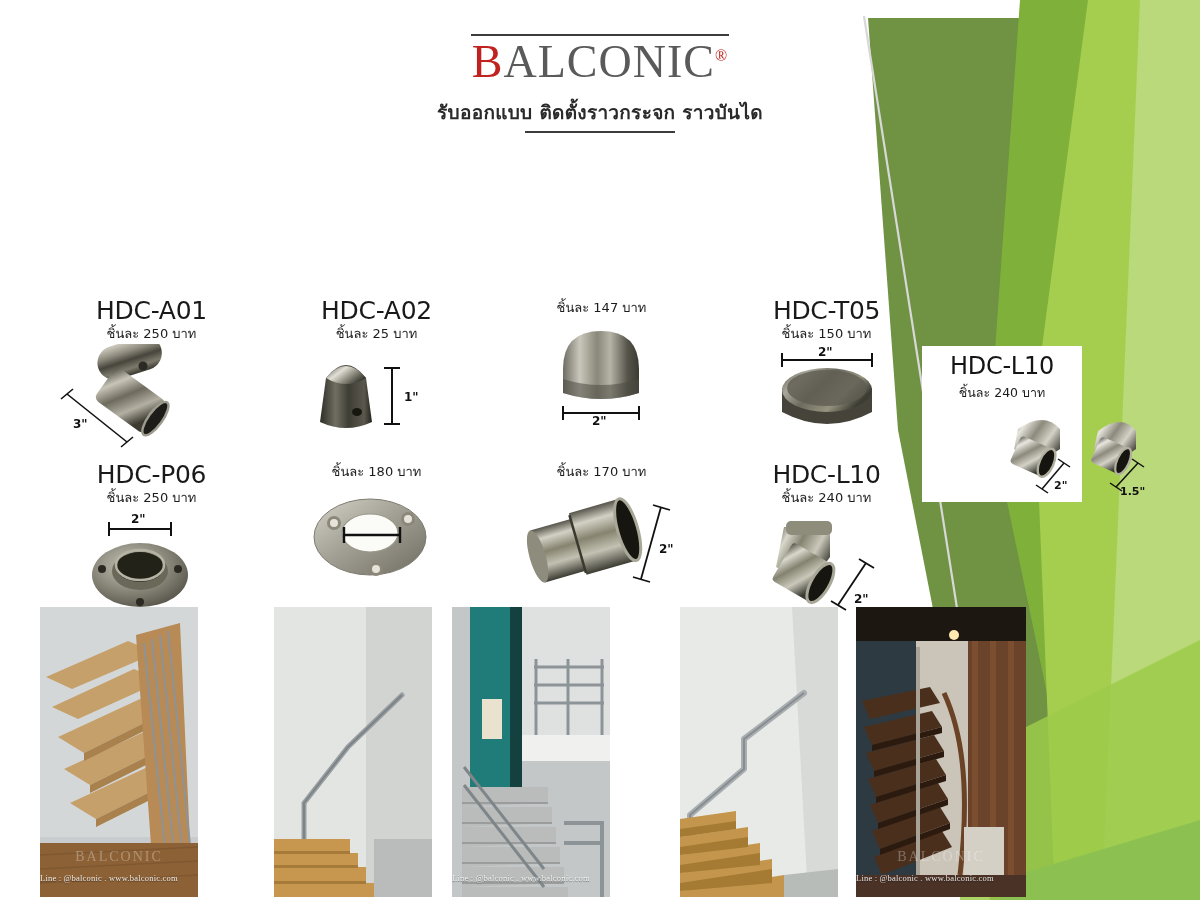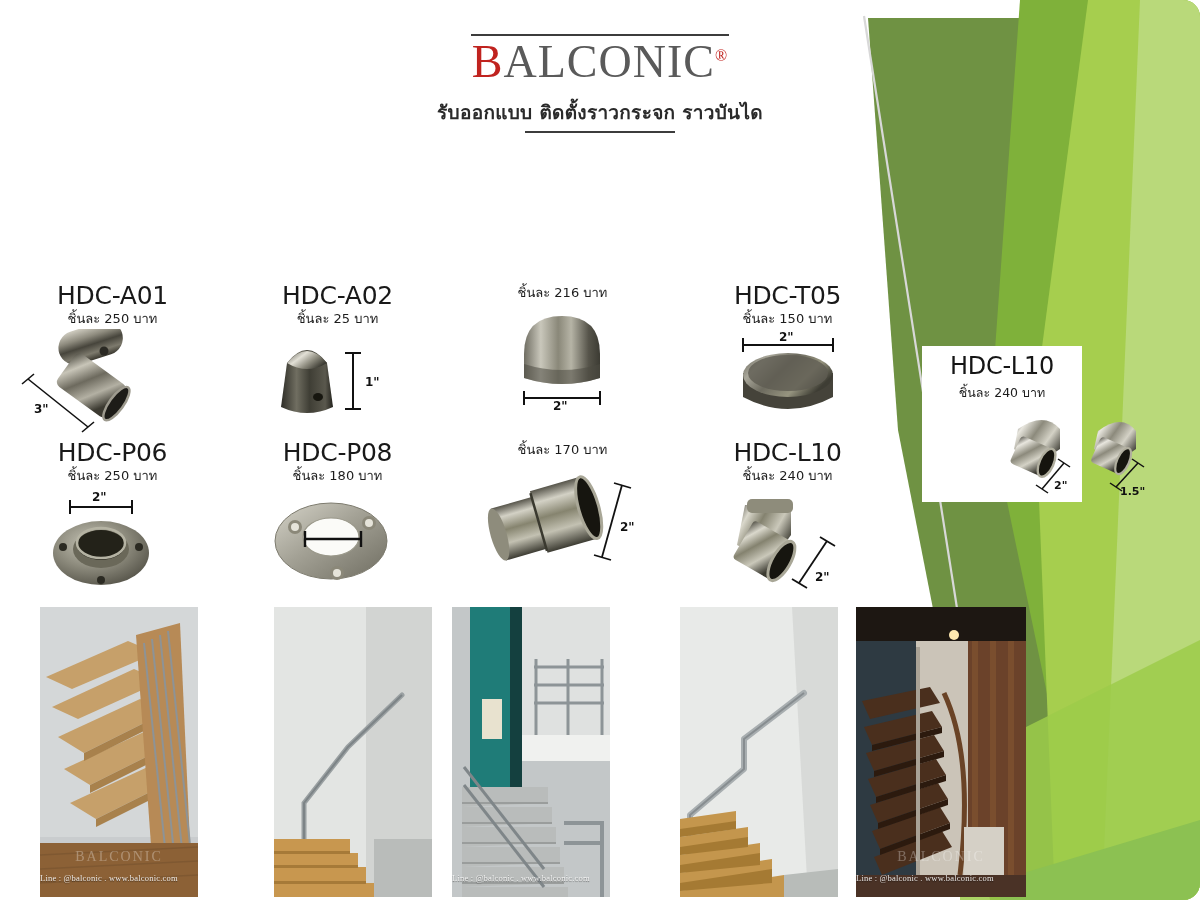--- a/index.html
+++ b/index.html
@@ -8,21 +8,20 @@
     width: 1200px; height: 900px;
     background: #ffffff;
     font-family: "Liberation Sans", "DejaVu Sans", sans-serif;
     overflow: hidden;
   }
   #slide {
     position: relative;
     width: 1200px; height: 900px;
     background: #ffffff;
     overflow: hidden;
-    border-radius: 17px;
   }
 
   
   .deco-layer {
     position: absolute;
     top: 0; right: 0;
     width: 360px; height: 900px;
     pointer-events: none;
     z-index: 1;
   }
@@ -78,23 +77,24 @@
     font-weight: normal;
     color: #8cc152;
     letter-spacing: 0.2px;
     white-space: nowrap;
     z-index: 6;
   }
 
   
   .grid {
     position: absolute;
-    left: 0; top: 283px;
+    left: 0; top: 298px;
     width: 900px;
     z-index: 4;
+    padding-left: 39px;
   }
   .grid-row { display: flex; width: 900px; }
   .cell {
     width: 225px;
     text-align: center;
     position: relative;
   }
   .cell-code {
     font-family: "DejaVu Sans", sans-serif;
     font-size: 25px;
@@ -296,21 +296,21 @@
               <line x1="128" y1="24" x2="128" y2="80"></line>
               <line x1="120" y1="24" x2="136" y2="24"></line>
               <line x1="120" y1="80" x2="136" y2="80"></line>
             </g>
             <text class="dim-txt" x="140" y="57">1"</text>
           </svg>
         </div>
       </div>
 
       <div class="cell">
-        <div class="cell-price">ชิ้นละ 216 บาท</div>
+        <div class="cell-price">ชิ้นละ 147 บาท</div>
         <div class="cell-figure">
           <svg width="225" height="108" viewBox="0 0 225 108">
             <defs>
               <linearGradient id="gT03" x1="0" y1="0" x2="1" y2="0">
                 <stop offset="0" stop-color="#6f6d62"></stop>
                   <stop offset="0.22" stop-color="#c9c7bb"></stop>
                 <stop offset="0.45" stop-color="#8a8879"></stop>
                   <stop offset="0.62" stop-color="#b6b4a6"></stop>
                 <stop offset="0.85" stop-color="#56544a"></stop>
                   <stop offset="1" stop-color="#3c3b33"></stop>
@@ -350,21 +350,21 @@
             <text class="dim-txt" x="104" y="12">2"</text>
             <path d="M68,44 L68,68 Q113,92 158,68 L158,44 Z" fill="#45433a"></path>
             <ellipse cx="113" cy="46" rx="45" ry="22" fill="url(#gT05)"></ellipse>
             <ellipse cx="113" cy="44" rx="40" ry="18" fill="#5f5d52" opacity="0.8"></ellipse>
           </svg>
         </div>
       </div>
 
     </div>
 
-    <div class="grid-row" style="margin-top:3px;">
+    <div class="grid-row" style="margin-top:10px;">
 
       <div class="cell">
         <div class="cell-code">HDC-P06</div>
         <div class="cell-price">ชิ้นละ 250 บาท</div>
         <div class="cell-figure">
           <svg width="225" height="108" viewBox="0 0 225 108">
             <defs>
               <radialGradient id="gP06" cx="0.4" cy="0.35" r="0.75">
                 <stop offset="0" stop-color="#c8c6b8"></stop>
                   <stop offset="0.5" stop-color="#8d8b7d"></stop>
@@ -382,21 +382,20 @@
             <ellipse cx="101" cy="60" rx="24" ry="15" fill="#232219"></ellipse>
             <ellipse cx="101" cy="58" rx="24" ry="15" fill="none" stroke="#b5b3a3" stroke-width="2.5"></ellipse>
             <circle cx="63" cy="62" r="4" fill="#2b2a22"></circle>
             <circle cx="139" cy="62" r="4" fill="#2b2a22"></circle>
             <circle cx="101" cy="95" r="4" fill="#2b2a22"></circle>
           </svg>
         </div>
       </div>
 
       <div class="cell">
-        <div class="cell-code">HDC-P08</div>
         <div class="cell-price">ชิ้นละ 180 บาท</div>
         <div class="cell-figure">
           <svg width="225" height="108" viewBox="0 0 225 108">
             <defs>
               <linearGradient id="gP08" x1="0" y1="0" x2="1" y2="1">
                 <stop offset="0" stop-color="#d5d3c8"></stop>
                   <stop offset="0.45" stop-color="#a3a195"></stop>
                 <stop offset="1" stop-color="#6f6d61"></stop>
               </linearGradient>
             </defs>

